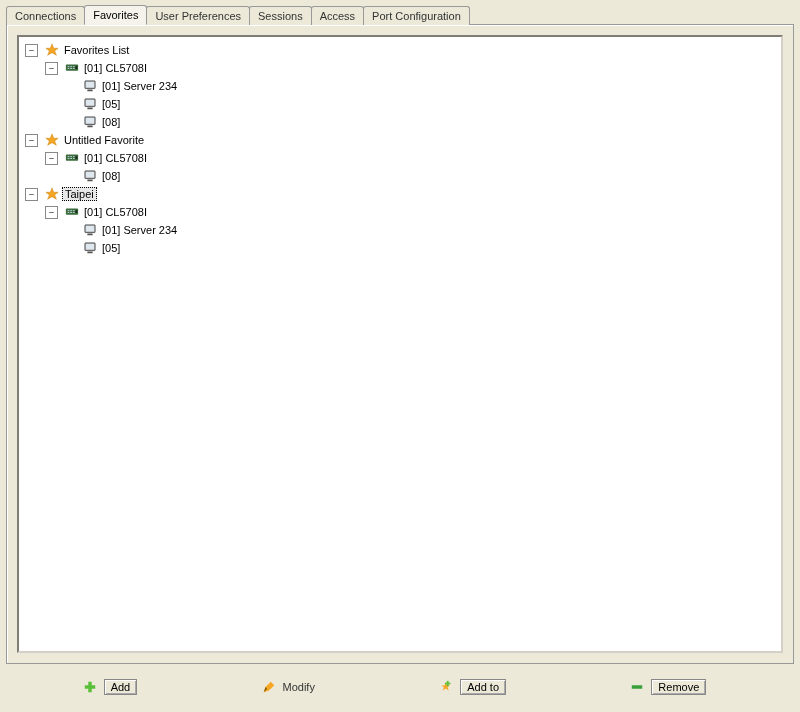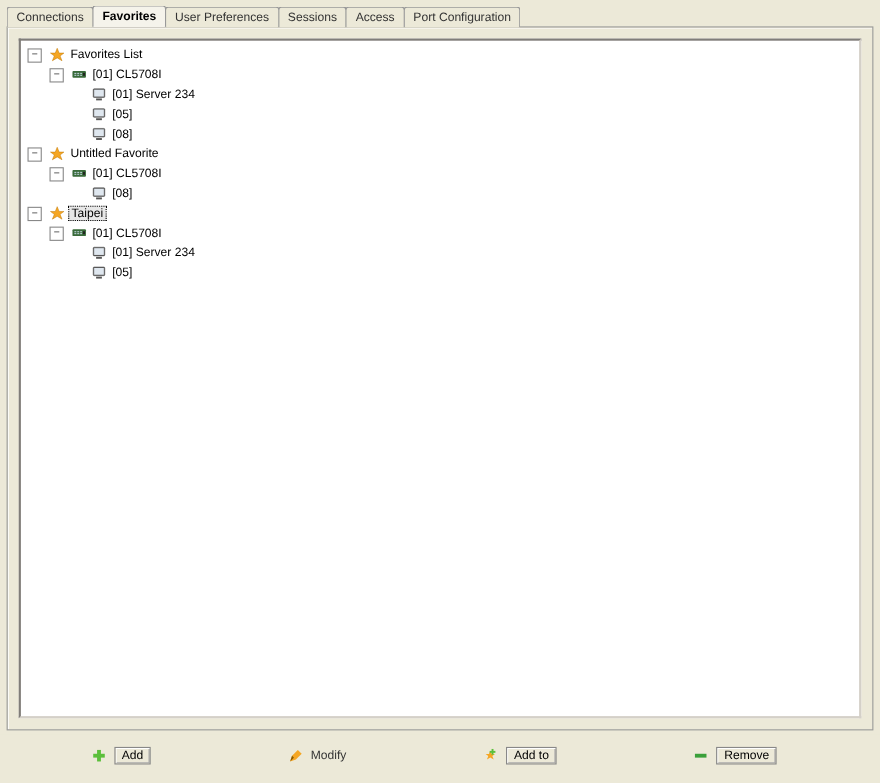--- a/index.html
+++ b/index.html
@@ -38,21 +38,21 @@
     position: relative;
     top: 1px;
     border-radius: 3px 3px 0 0;
     cursor: default;
     color: #333;
   }
   .tab.active {
     background: #f5f3eb;
     border-bottom: 1px solid #f5f3eb;
     z-index: 2;
-    font-weight: bold;
+    font-weight: normal;
     color: #000;
   }
   .tab + .tab { margin-left: -1px; }
 
   
   .content-border {
     flex: 1;
     margin: 0 6px 4px 6px;
     border: 1px solid #999;
     background: #ece9d8;

